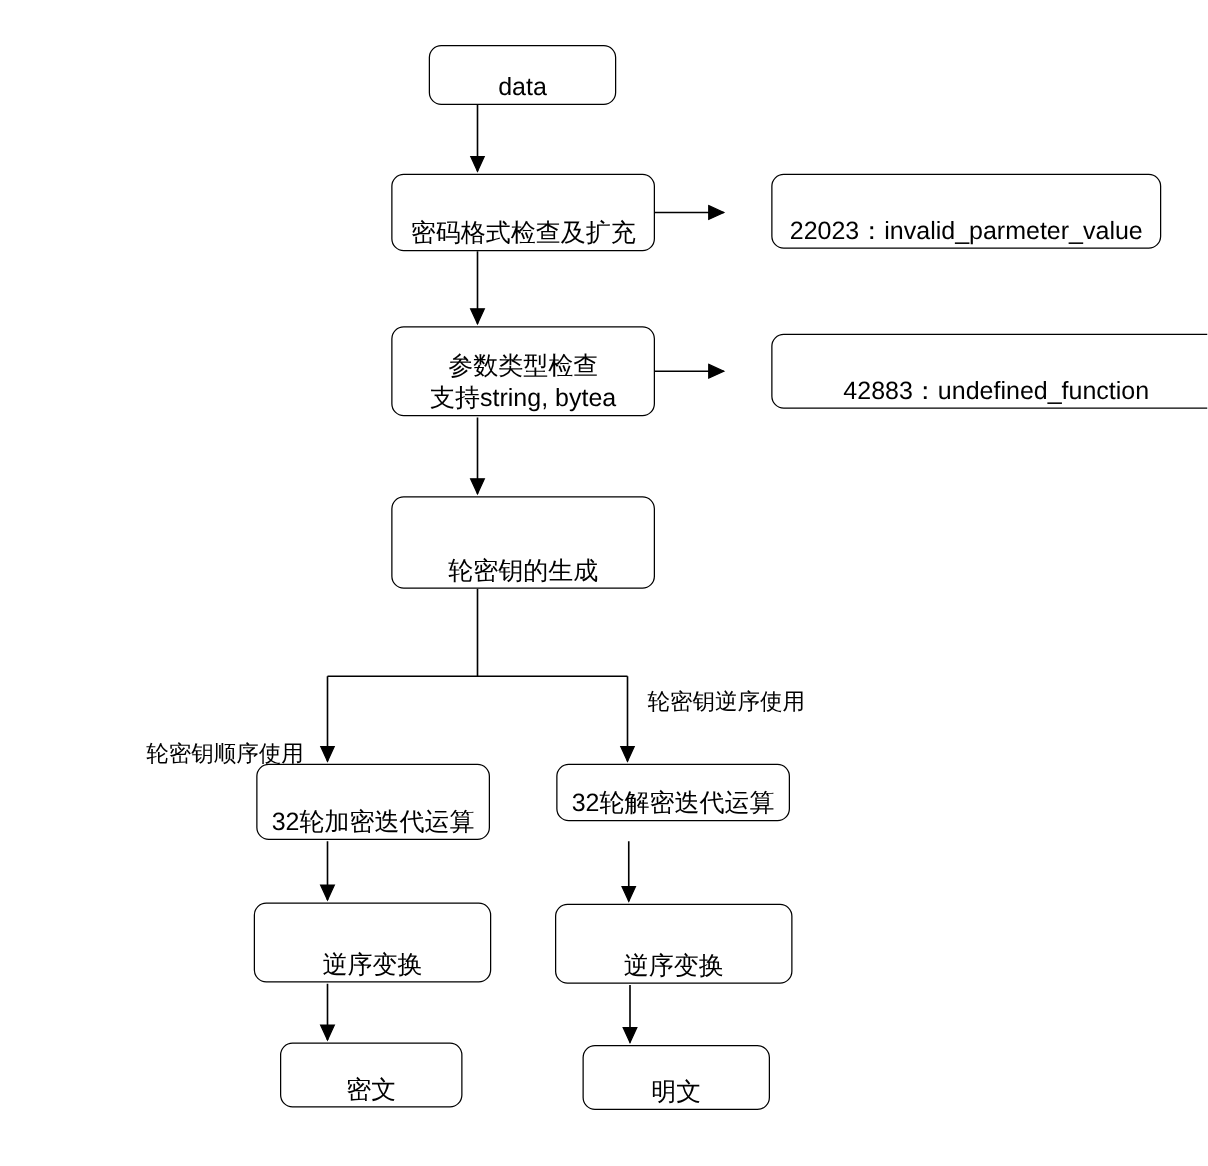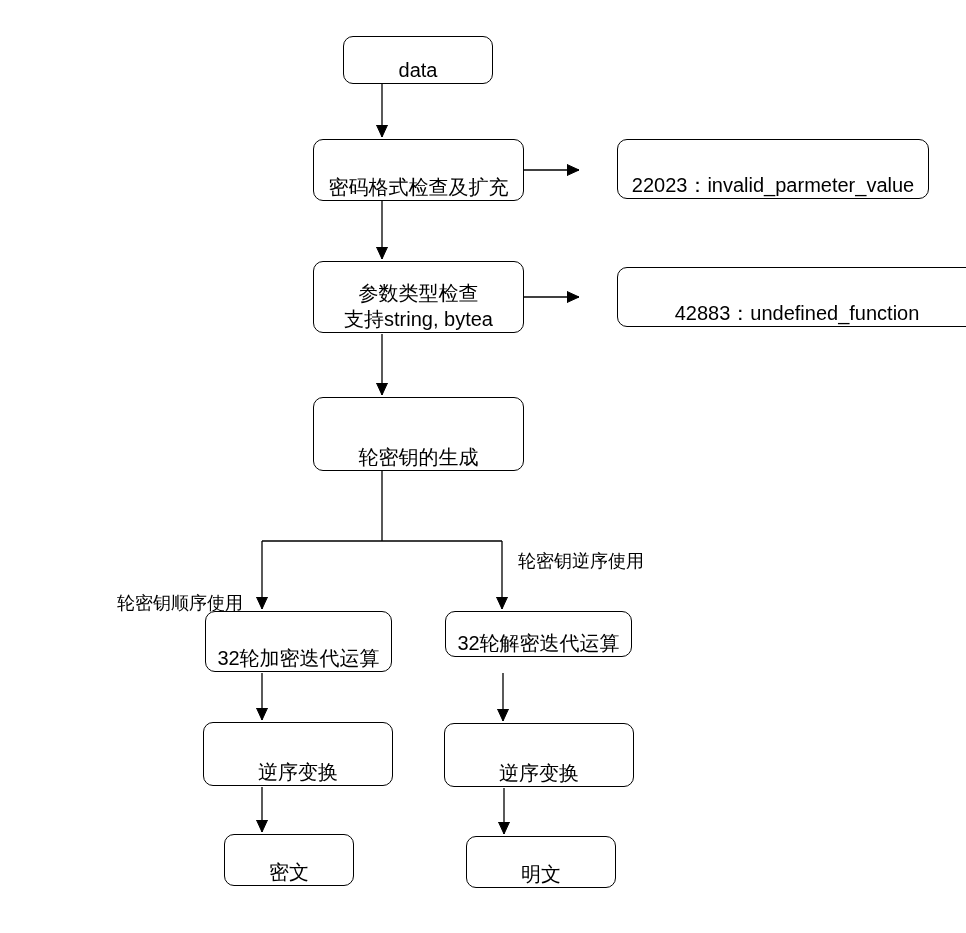--- a/index.html
+++ b/index.html
@@ -103,21 +103,21 @@
   </div>
 
   <div class="node" style="left:167px;top:722px;width:190px;height:64px;">
     <span>逆序变换</span>
   </div>
 
   <div class="node" style="left:408px;top:723px;width:190px;height:64px;">
     <span>逆序变换</span>
   </div>
 
-  <div class="node" style="left:188px;top:834px;width:130px;height:52px;">
+  <div class="node" style="left:188px;top:834px;width:146px;height:52px;">
     <span>密文</span>
   </div>
 
   <div class="node" style="left:430px;top:836px;width:150px;height:52px;">
     <span>明文</span>
   </div>
 
 </div>
 
 </body></html>

